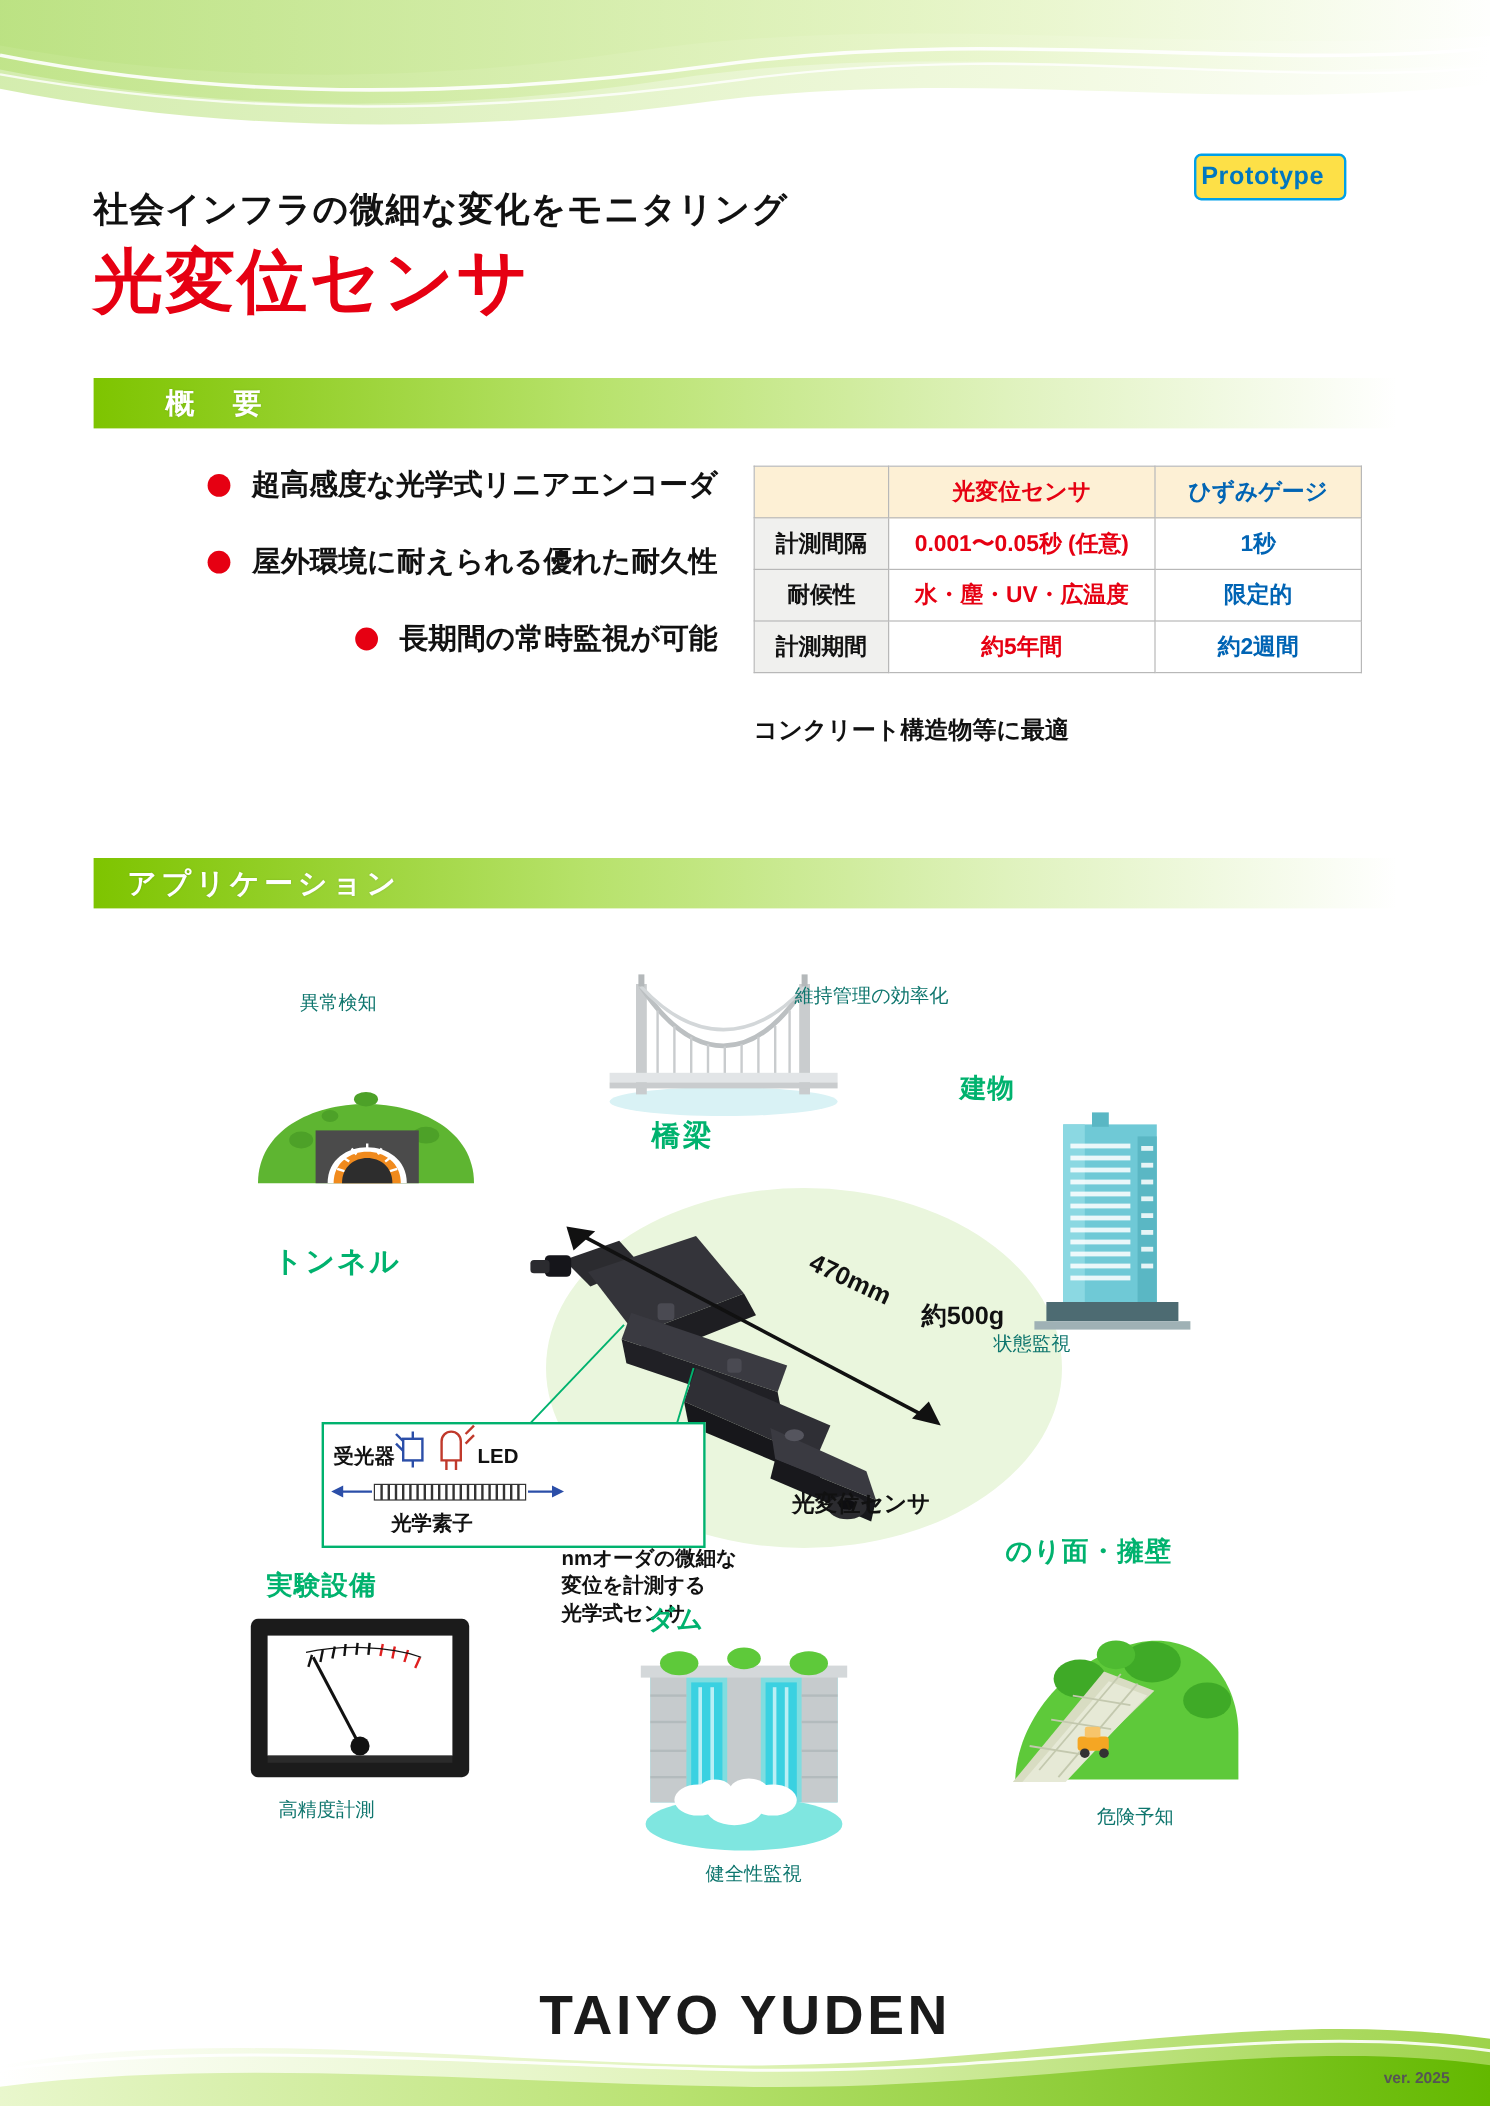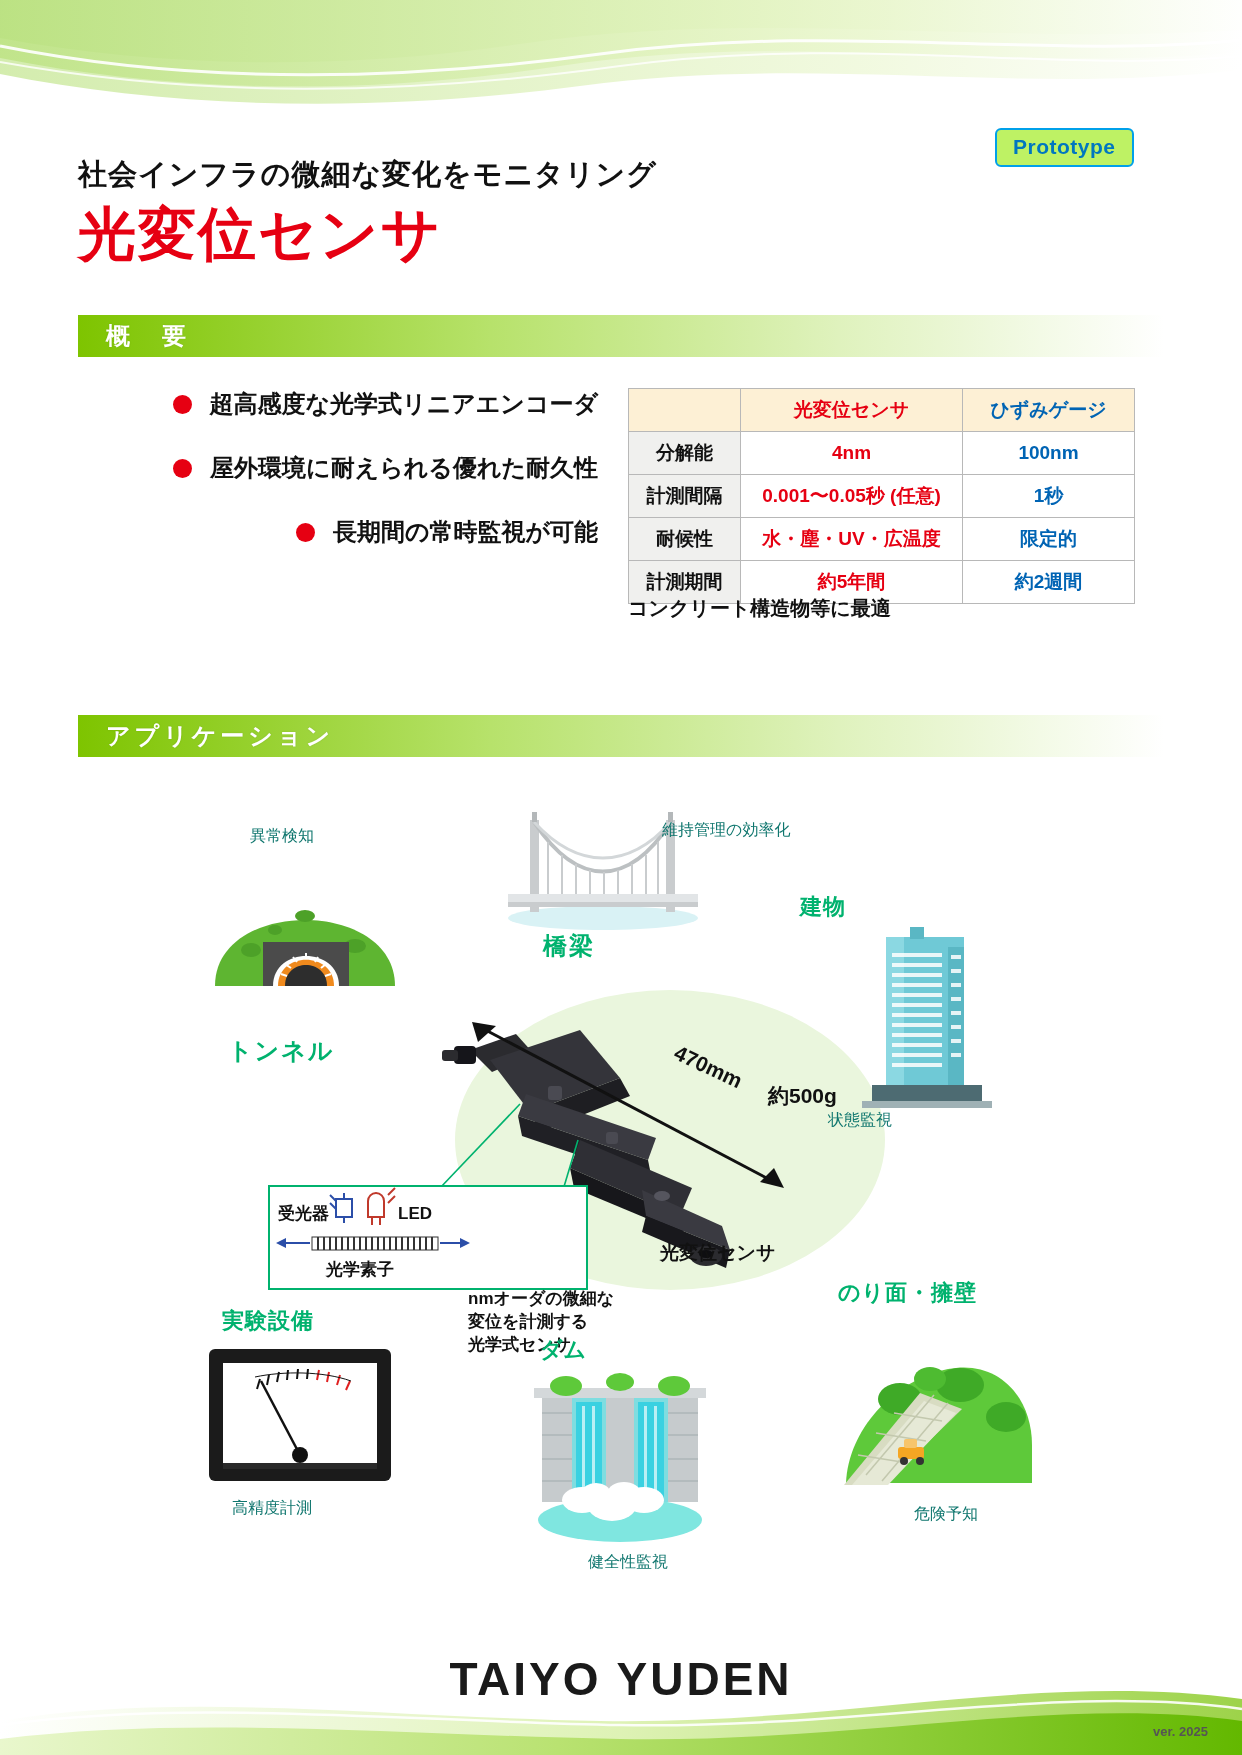--- a/index.html
+++ b/index.html
@@ -13,22 +13,22 @@
   }
 
   
   .wave-top { position:absolute; top:0; left:0; width:1242px; height:120px; }
   .wave-bottom { position:absolute; bottom:0; left:0; width:1242px; height:130px; }
 
   
   .proto-badge {
     position:absolute; top:128px; left:995px;
     border:2px solid #00a0e9; border-radius:6px;
-    background:#bef264;
-    padding:5px 16px 6px 16px;
+    background:#fde047;
+    padding:5px 16px 6px 4px;
     color:#0077c0; font-weight:bold; font-size:21px;
     letter-spacing:0.5px;
   }
 
   
   .subtitle {
     position:absolute; top:155px; left:78px;
     font-size:29px; font-weight:bold; color:#111; letter-spacing:1px;
   }
   .main-title {
@@ -39,21 +39,21 @@
   
   .section-bar {
     position:absolute; height:42px; width:1086px; left:78px;
     background:linear-gradient(90deg,#7ec400 0%, #b7e26b 38%, #dff2bd 70%, #ffffff 100%);
     display:flex; align-items:center;
   }
   .section-bar .label {
     color:#ffffff; font-weight:bold; font-size:24px; padding-left:28px; letter-spacing:4px;
     text-shadow:0 0 2px rgba(0,0,0,0.12);
   }
-  #bar-overview { top:315px; }
+  #bar-overview { top:315px;padding-left:32px; }
   #bar-application { top:715px; }
 
   
   .bullets { position:absolute; top:388px; left:118px; width:480px; }
   .bullet-row { display:flex; align-items:center; margin-bottom:32px;justify-content:flex-end; }
   .bullet-dot {
     width:19px; height:19px; border-radius:50%;
     background:#e60012; margin-right:18px; flex:none;
   }
   .bullet-text { font-size:24px; font-weight:bold; color:#111; }
@@ -168,25 +168,20 @@
 
 <table class="cmp-table">
   <thead>
     <tr>
       <th class="blank"></th>
       <th>光変位センサ</th>
       <th class="col2">ひずみゲージ</th>
     </tr>
   </thead>
   <tbody>
-    <tr>
-      <td class="rowhead">分解能</td>
-      <td class="c1">4nm</td>
-      <td class="c2">100nm</td>
-    </tr>
     <tr>
       <td class="rowhead">計測間隔</td>
       <td class="c1">0.001〜0.05秒 (任意)</td>
       <td class="c2">1秒</td>
     </tr>
     <tr>
       <td class="rowhead">耐候性</td>
       <td class="c1">水・塵・UV・広温度</td>
       <td class="c2">限定的</td>
     </tr>

